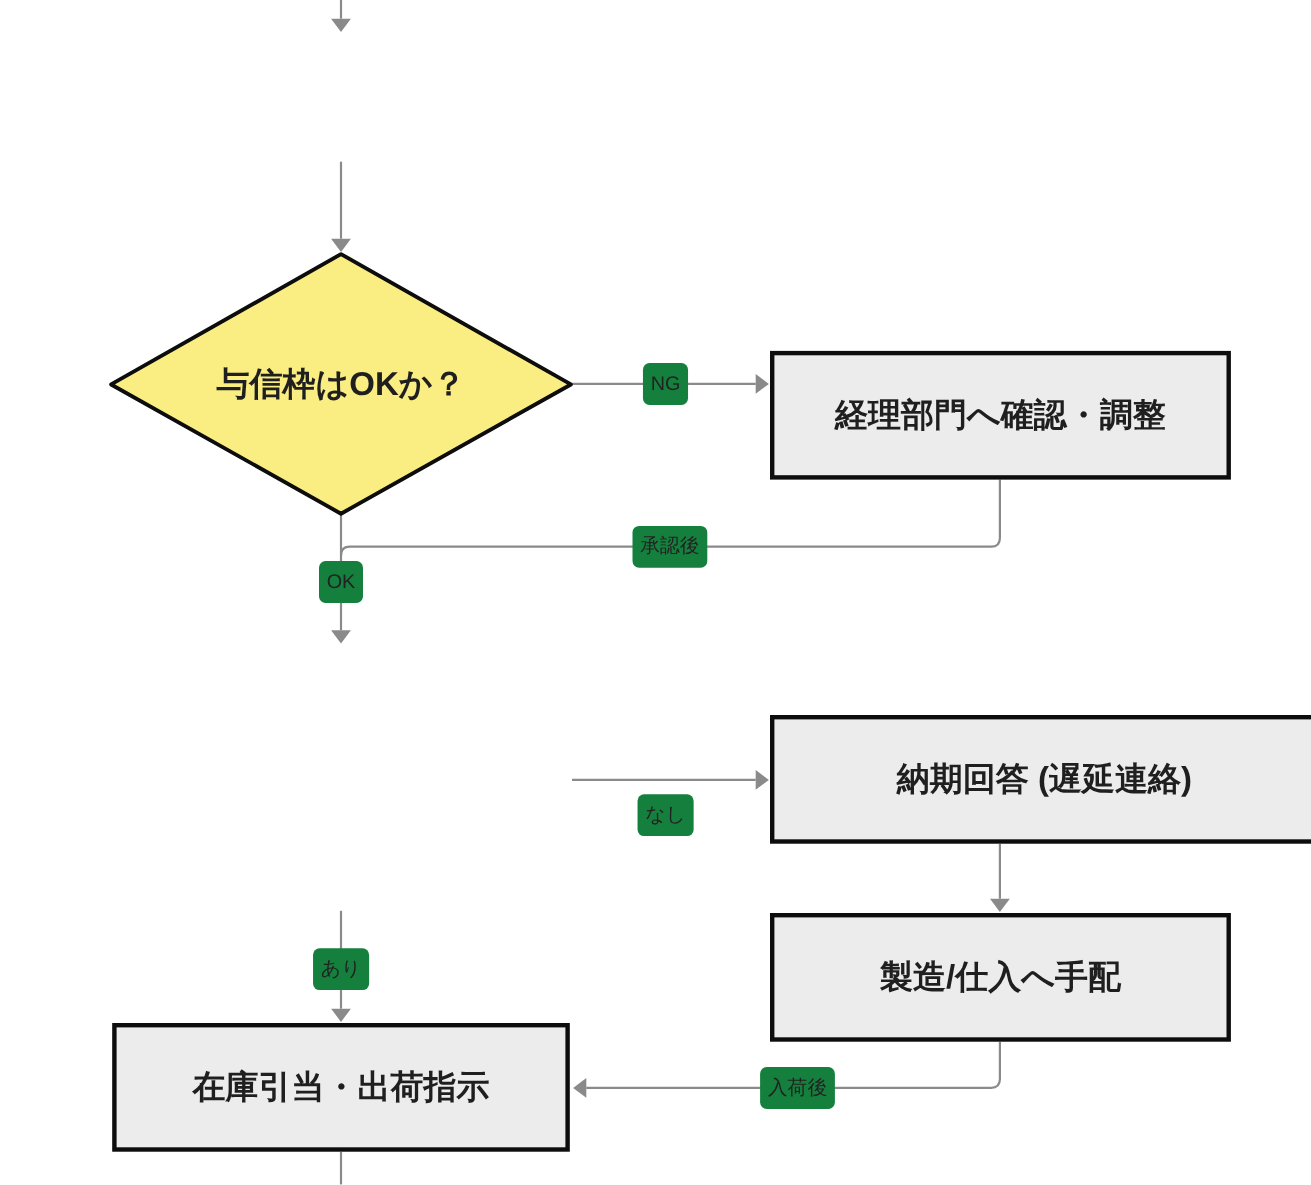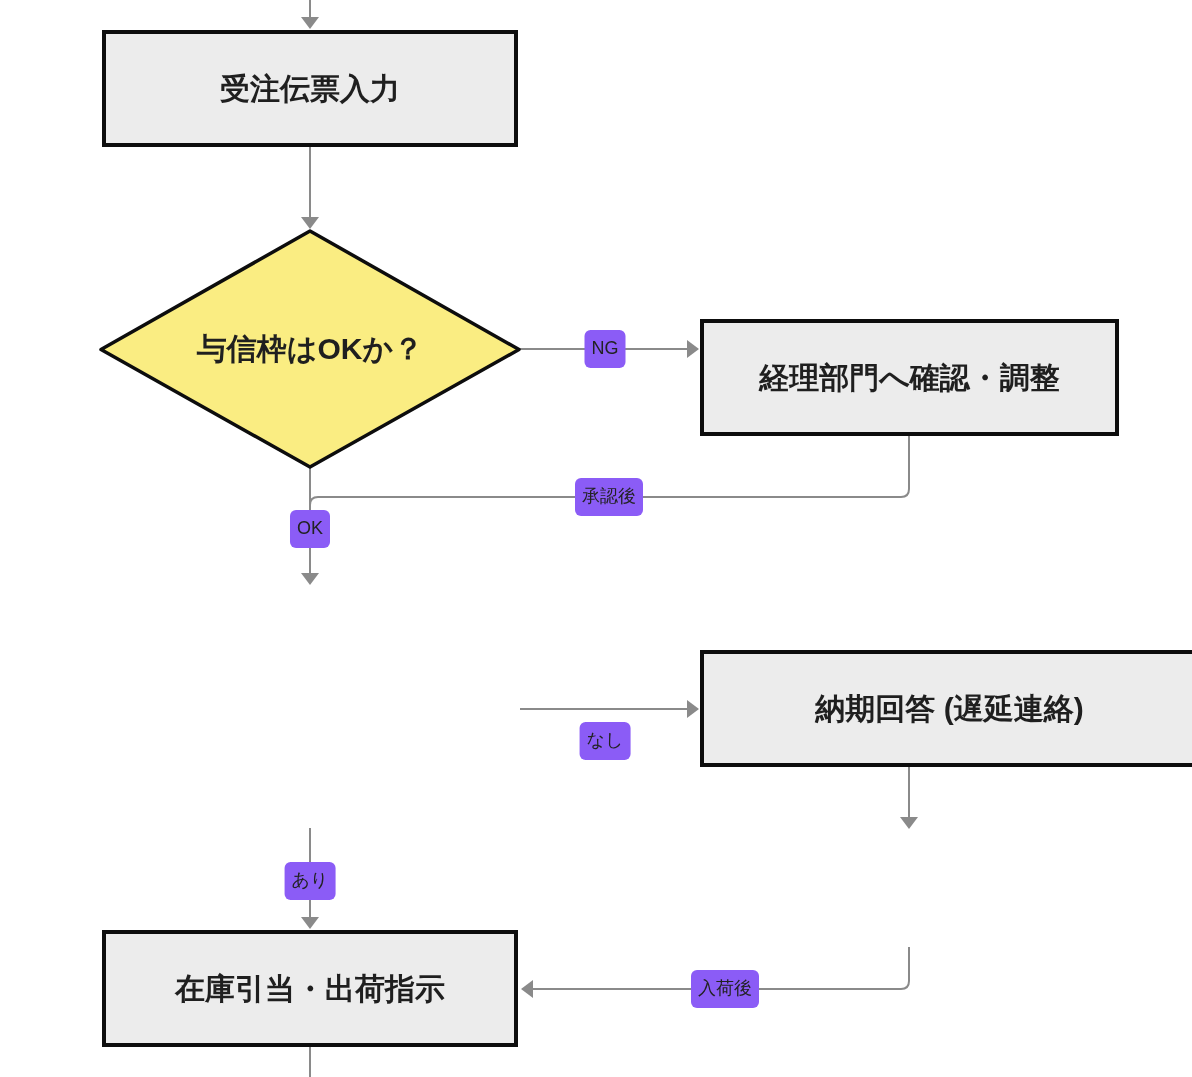--- a/index.html
+++ b/index.html
@@ -16,21 +16,21 @@
     font-size:30px;font-weight:700;color:var(--label-text,#1f1f1f);text-align:center;line-height:1.3;
   }
   .diamond{position:absolute;}
   .diamond svg{position:absolute;left:0;top:0;display:block;}
   .diamond polygon{fill:var(--decision-fill,#faed82);stroke:var(--node-border,#0d0d0d);stroke-width:3.5;stroke-linejoin:round;}
   .diamond .dlabel{
     position:absolute;left:0;top:0;right:0;bottom:0;display:flex;align-items:center;justify-content:center;
     font-size:30px;font-weight:700;color:var(--label-text,#1f1f1f);text-align:center;
   }
   .elabel{
-    position:absolute;transform:translate(-50%,-50%);background:#8b5cf6;border-radius:6px;
+    position:absolute;transform:translate(-50%,-50%);background:#15803d;border-radius:6px;
     padding:9px 7px;font-size:18px;font-weight:400;color:#222;white-space:nowrap;line-height:1.1;
   }
 </style>
 </head>
 <body>
 
 <div class="canvas">
 
   <svg class="edges" viewBox="0 0 1192 1077">
     <path d="M310 0 L310 17"></path>
@@ -55,32 +55,32 @@
 
     <path d="M909 947 L909 981 Q909 989 901 989 L533 989"></path>
     <polygon points="533,980 533,998 521,989"></polygon>
 
     <path d="M310 828 L310 917"></path>
     <polygon points="301,917 319,917 310,929"></polygon>
 
     <path d="M310 1047 L310 1077"></path>
   </svg>
 
-  <div class="node" style="left:102px;top:30px;width:416px;height:117px;">
-    <span>受注伝票入力</span>
-  </div>
 
   <div class="node" style="left:700px;top:291px;width:419px;height:117px;margin-top:28px;">
     <span>経理部門へ確認・調整</span>
   </div>
 
   <div class="node" style="left:700px;top:650px;width:499px;height:117px;">
     <span>納期回答 (遅延連絡)</span>
   </div>
 
+  <div class="node" style="left:700px;top:830px;width:419px;height:117px;">
+    <span>製造/仕入へ手配</span>
+  </div>
 
   <div class="node" style="left:102px;top:930px;width:416px;height:117px;">
     <span>在庫引当・出荷指示</span>
   </div>
 
   <div class="diamond" style="left:98px;top:228px;width:424px;height:242px;">
     <svg width="424" height="242" viewBox="0 0 424 242">
       <polygon points="212,3 421,121.5 212,239 3,121.5"></polygon>
     </svg>
     <div class="dlabel">与信枠はOKか？</div>

